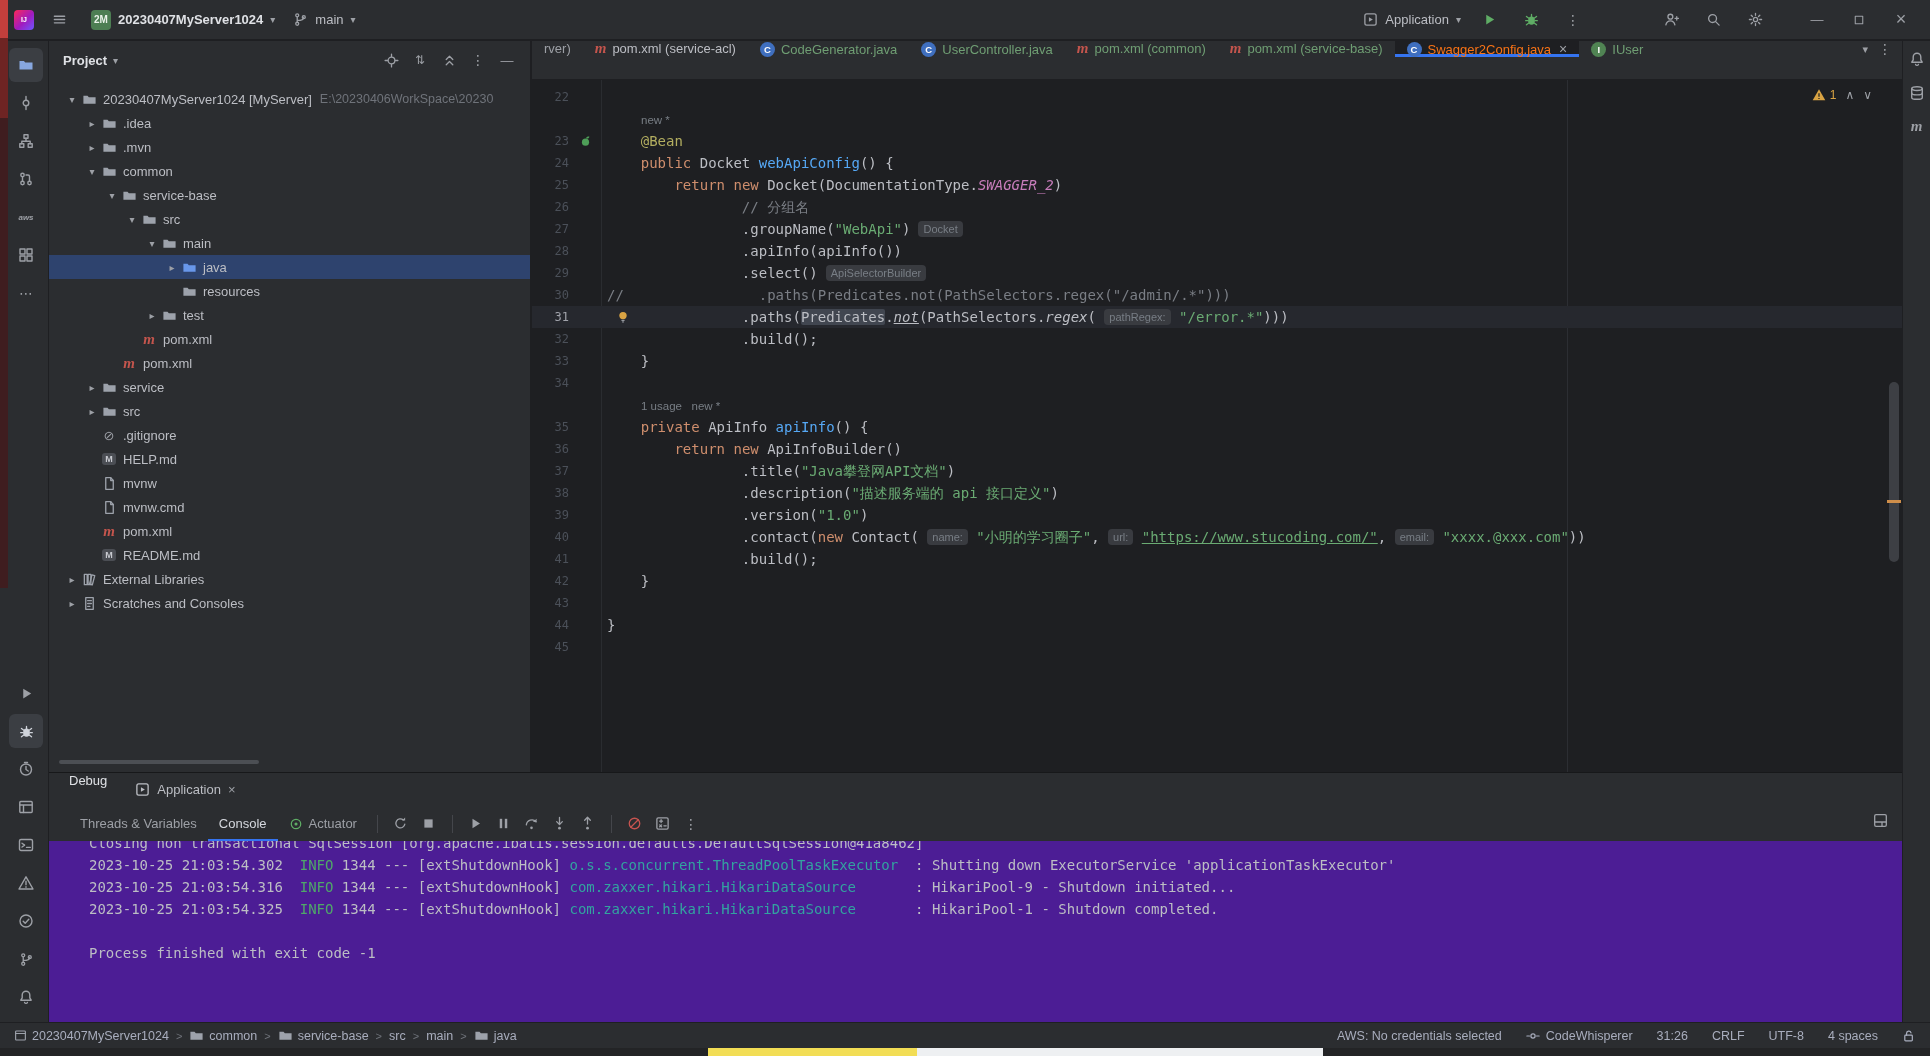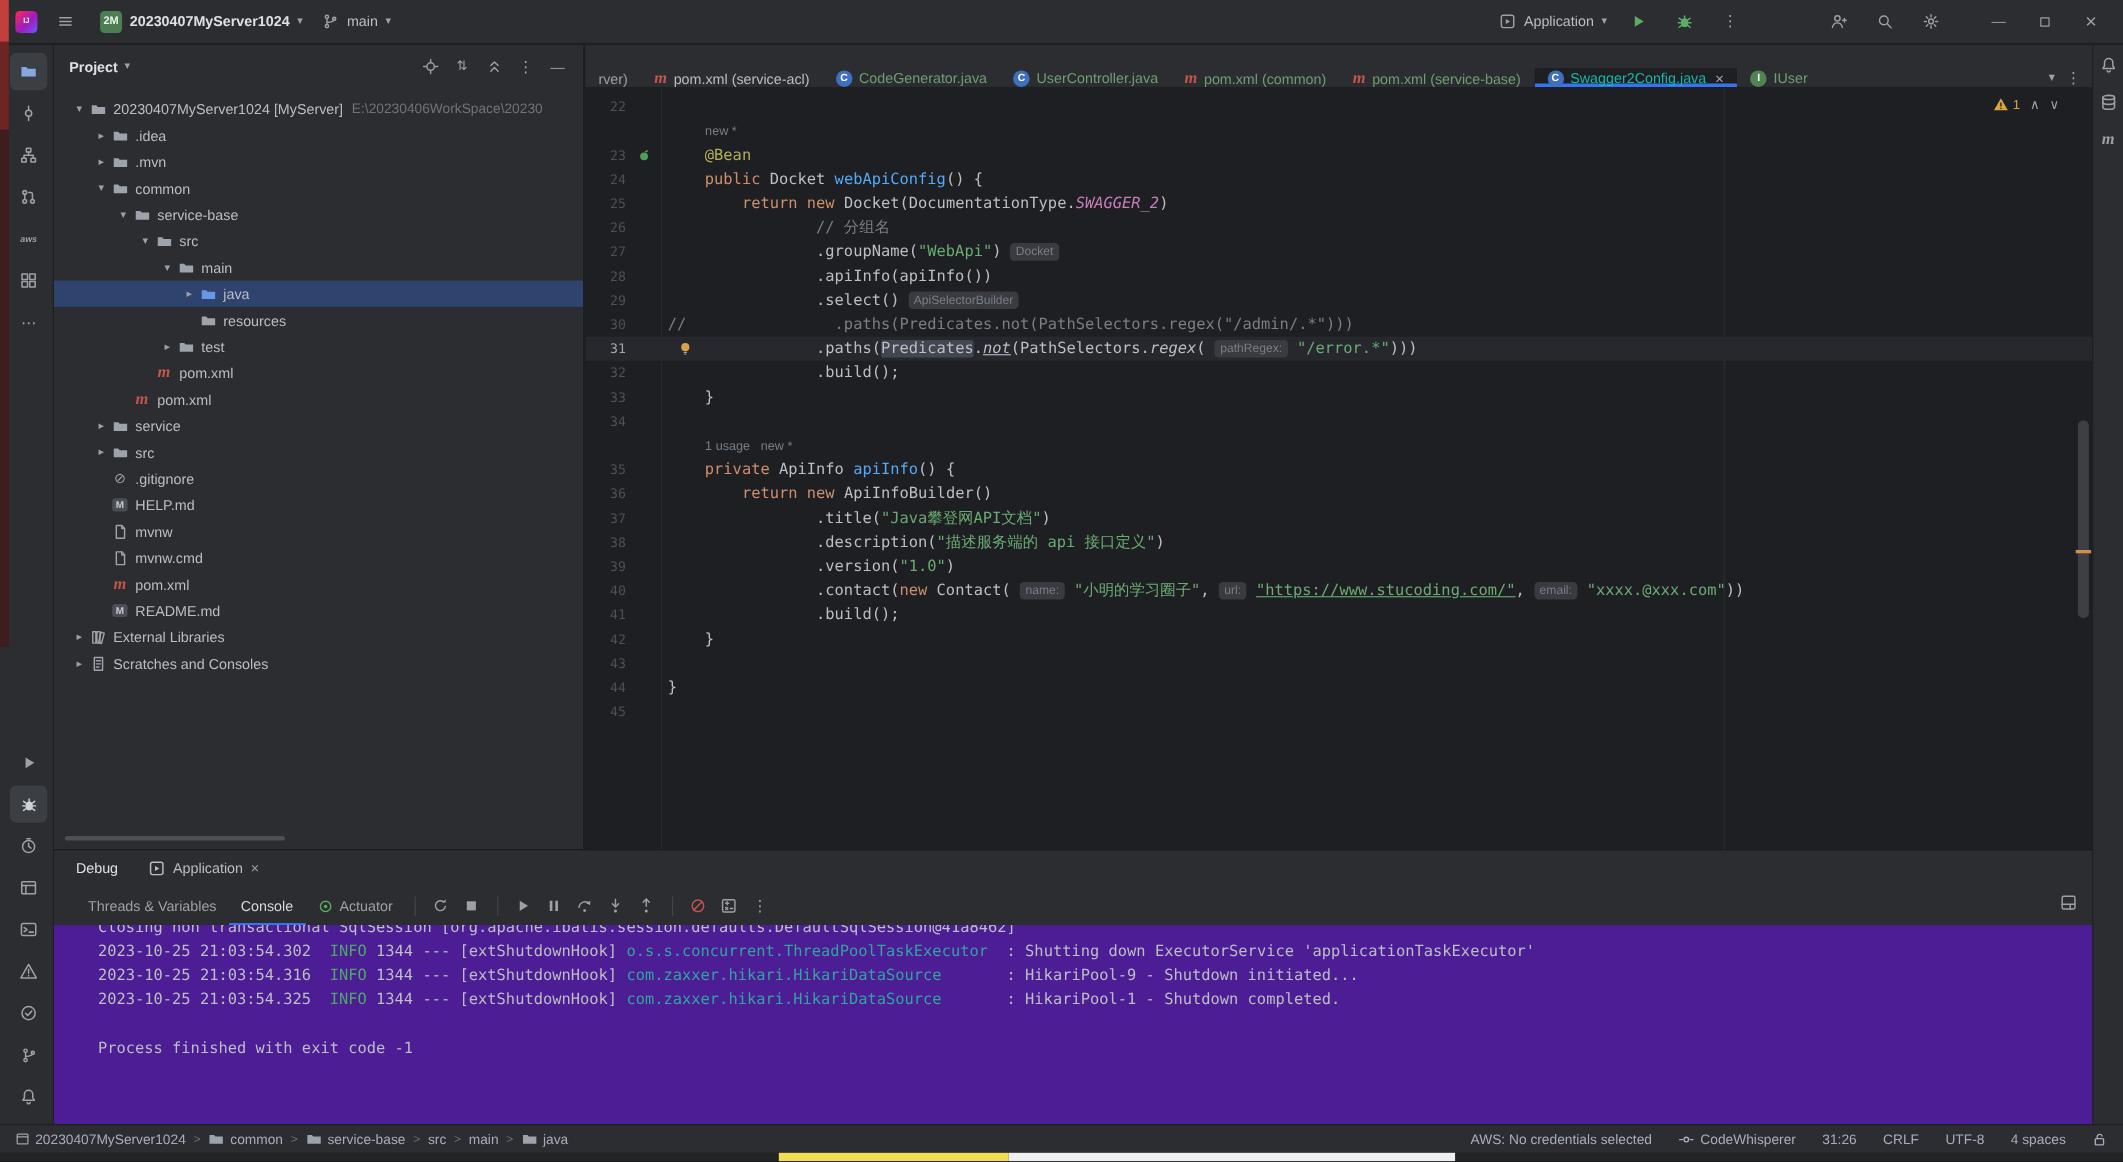--- a/index.html
+++ b/index.html
@@ -44,21 +44,21 @@
   .t-label{color:#bcbec4}
   .t-hint{color:#6f737a;margin-left:8px;font-size:12.5px}
   .f-gray{color:#9da2ab}.f-blue{color:#6897ea}
   .mvn-m{font-family:"Liberation Serif","DejaVu Serif",serif;font-style:italic;font-weight:700;color:#c4554d;font-size:15px;line-height:1}
   .md-i{background:#4b4e54;color:#c8cad0;font-size:9px;padding:1px 3px;border-radius:3px;font-weight:700}
   .circ{width:15px;height:15px;border-radius:50%;color:#fff;font-size:9.5px;font-weight:700;display:inline-flex;align-items:center;justify-content:center}
   .pp-hscroll{position:absolute;left:10px;bottom:8px;width:200px;height:4px;background:#4c4f54;border-radius:2px}
   
   .editor{position:absolute;left:532px;top:41px;width:1370px;height:731px;background:#1e1f22;overflow:hidden}
   .tabbar{position:absolute;left:0;top:0;right:0;height:39px;background:#2b2d30;border-bottom:1px solid #1e1f22;
-          box-sizing:border-box;display:flex;align-items:flex-end}
+          box-sizing:border-box;display:flex;align-items:flex-start}
   .tab{display:flex;align-items:center;gap:6px;padding:0 12px;font-size:13px;flex:none}
   .tab.active{background:#1e1f22;box-shadow:inset 0 -3px 0 #3574f0;color:#d5d8de}
   .tab .close-x{color:#9da0a6;font-size:14px;margin-left:2px}
   .tc-green{color:#6f9e73}.tc-def{color:#bcbec4}.tc-muted{color:#9da0a6}
   .tab.clip{max-width:64px;overflow:hidden}
   .tabbar-end{margin-left:auto;display:flex;align-items:center;gap:10px;padding-right:10px;color:#9da0a6}
   .codepane{position:absolute;left:0;top:39px;right:0;bottom:0;overflow:hidden;
             font-family:"DejaVu Sans Mono","Liberation Mono",monospace;font-size:14px;padding-top:6px}
   .gutterline{position:absolute;left:69px;top:39px;bottom:0;width:1px;background:#2a2c30}
   .guide{position:absolute;left:1035px;top:39px;bottom:0;width:1px;background:#2c2e33}
@@ -80,21 +80,21 @@
   .bulb{position:absolute;left:84px;top:4px}
   .inspect{position:absolute;top:47px;right:30px;display:flex;align-items:center;gap:9px;color:#9da0a6;font-size:12px}
   .inspect .wcount{color:#d9a343}
   .sb-thumb{position:absolute;right:3px;top:341px;width:10px;height:180px;background:#43454a;border-radius:5px;opacity:.85}
   .stripe-warn{position:absolute;right:1px;top:459px;width:14px;height:3px;background:#cf8e4a}
   
   .rightstrip{position:absolute;left:1902px;top:41px;width:28px;height:981px;background:#2b2d30;border-left:1px solid #1e1f22;
               box-sizing:border-box;display:flex;flex-direction:column;align-items:center;padding-top:10px;gap:18px;color:#9da0a6}
   
   .debug{position:absolute;left:49px;top:772px;width:1853px;height:250px;background:#2b2d30;border-top:1px solid #17181a;box-sizing:border-box}
-  .dbg-row1{height:33px;display:flex;align-items:center;padding-left:20px;gap:20px}
+  .dbg-row1{height:33px;display:flex;padding-left:20px;gap:20px}
   .dbg-title{color:#dfe1e5}
   .sess-tab{display:flex;align-items:center;gap:7px;height:33px;padding:0 8px;color:#bcbec4}
   .dbg-row2{height:35px;display:flex;align-items:center;padding-left:20px}
   .dbg-tab{height:35px;display:flex;align-items:center;gap:6px;padding:0 11px;color:#9da0a6}
   .dbg-tab.active{color:#d5d8de;box-shadow:inset 0 -2px 0 #3574f0}
   .dbg-ic{width:26px;height:26px;border-radius:4px;display:flex;align-items:center;justify-content:center;color:#9da0a6;margin:0 1px}
   .dbg-sep{width:1px;height:18px;background:#44464b;margin:0 9px}
   .dbg-layout{position:absolute;right:14px;top:40px;color:#9da0a6}
   .console{position:absolute;left:0;top:68px;right:0;bottom:0;background:#4c1d95;overflow:hidden;padding-left:40px}
   .console-inner{margin-top:-9px}
@@ -564,21 +564,21 @@
         <div class="tab">
           <span><b class="mvn-m">m</b></span>
           <span class="tc-green">pom.xml (common)</span>
         </div>
         <div class="tab">
           <span><b class="mvn-m">m</b></span>
           <span class="tc-green">pom.xml (service-base)</span>
         </div>
         <div class="tab active">
           <span><span class="circ" style="background:#3f6fbf">C</span></span>
-          <span class="tc-def" style="color: #14b8a6;">Swagger2Config.java</span>
+          <span class="tc-def" style="color: #f97316;">Swagger2Config.java</span>
           <span class="close-x">×</span>
         </div>
         <div class="tab clip">
           <span><span class="circ" style="background:#508453">I</span></span>
           <span class="tc-green">IUser</span>
         </div>
         <div class="tabbar-end">
           <span style="font-size: 11px;">▾</span>
           <span><span style="font-size:14px;letter-spacing:0">⋮</span></span>
         </div>

